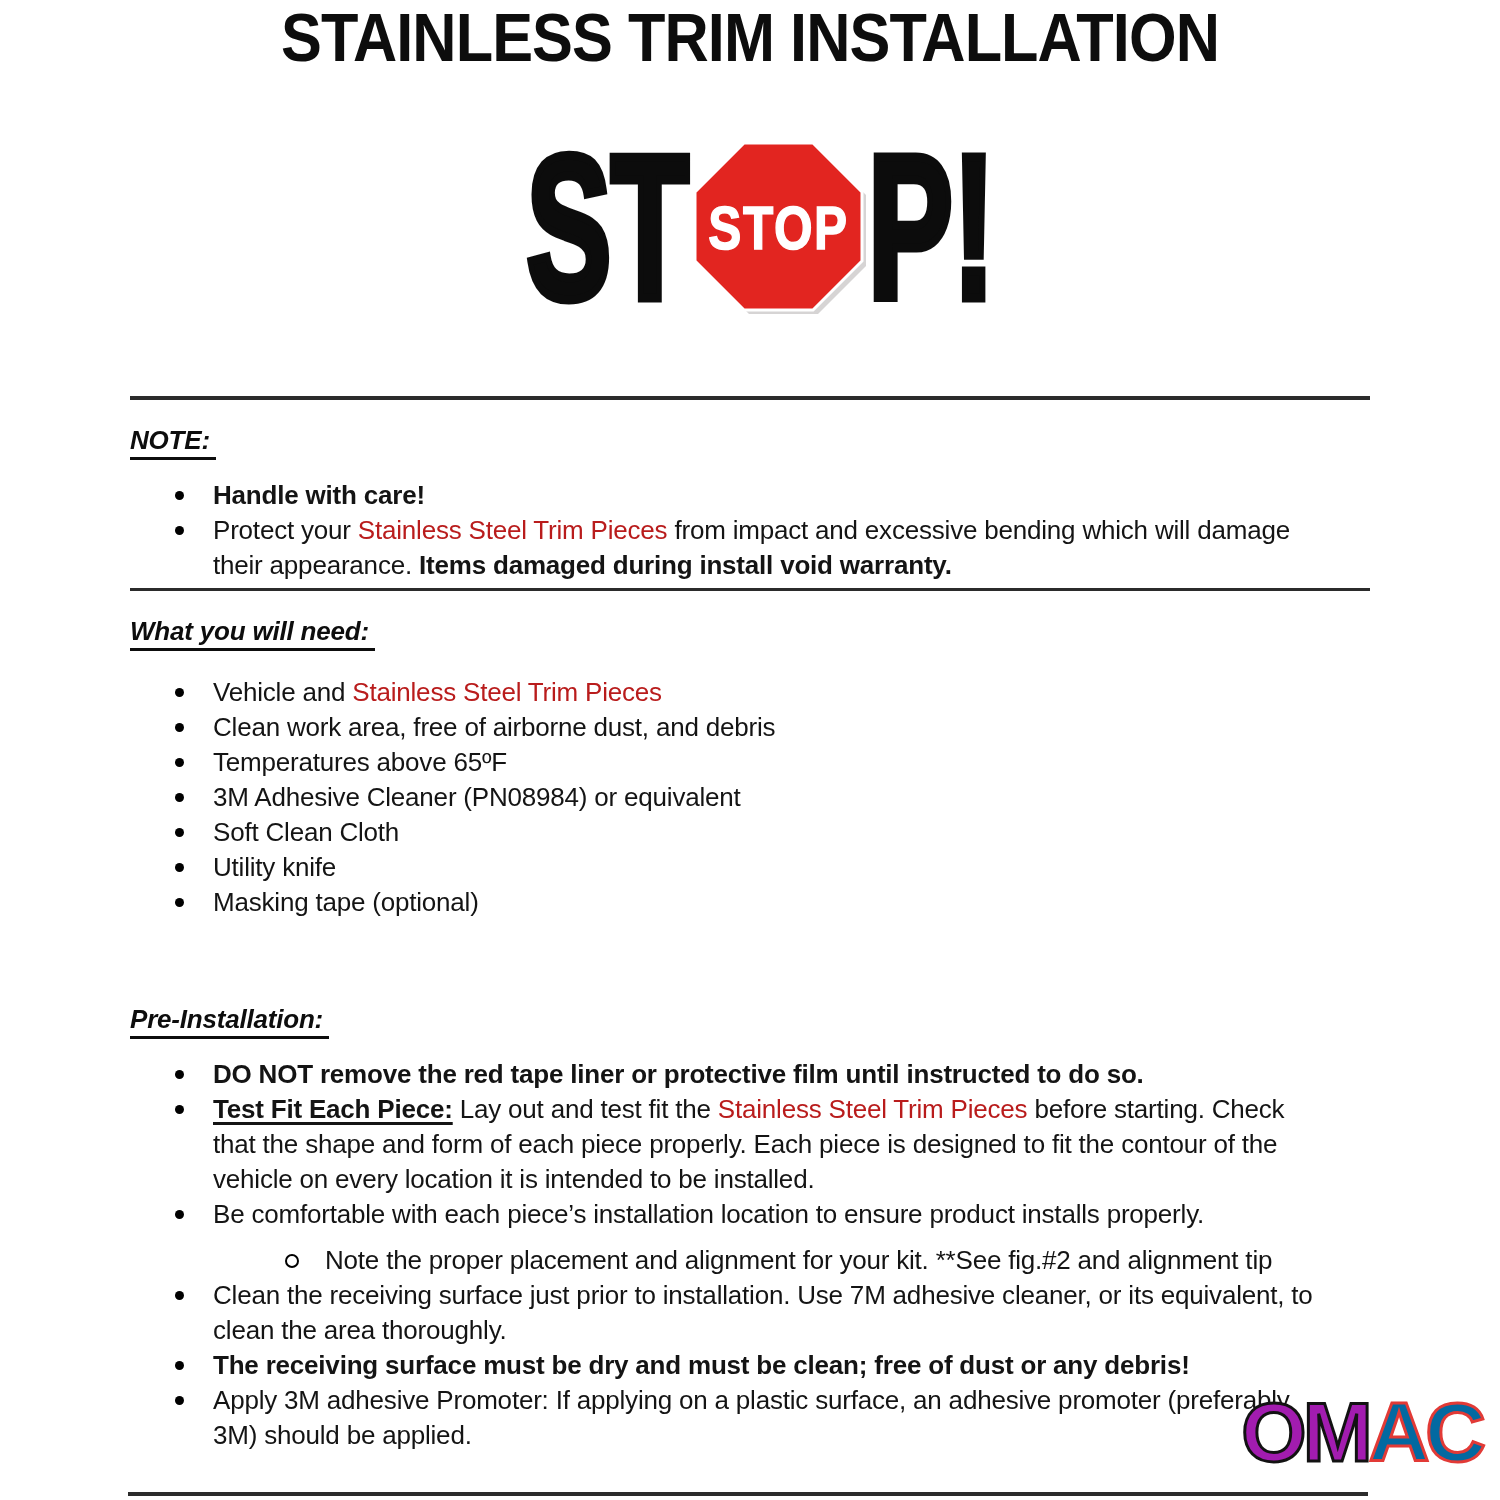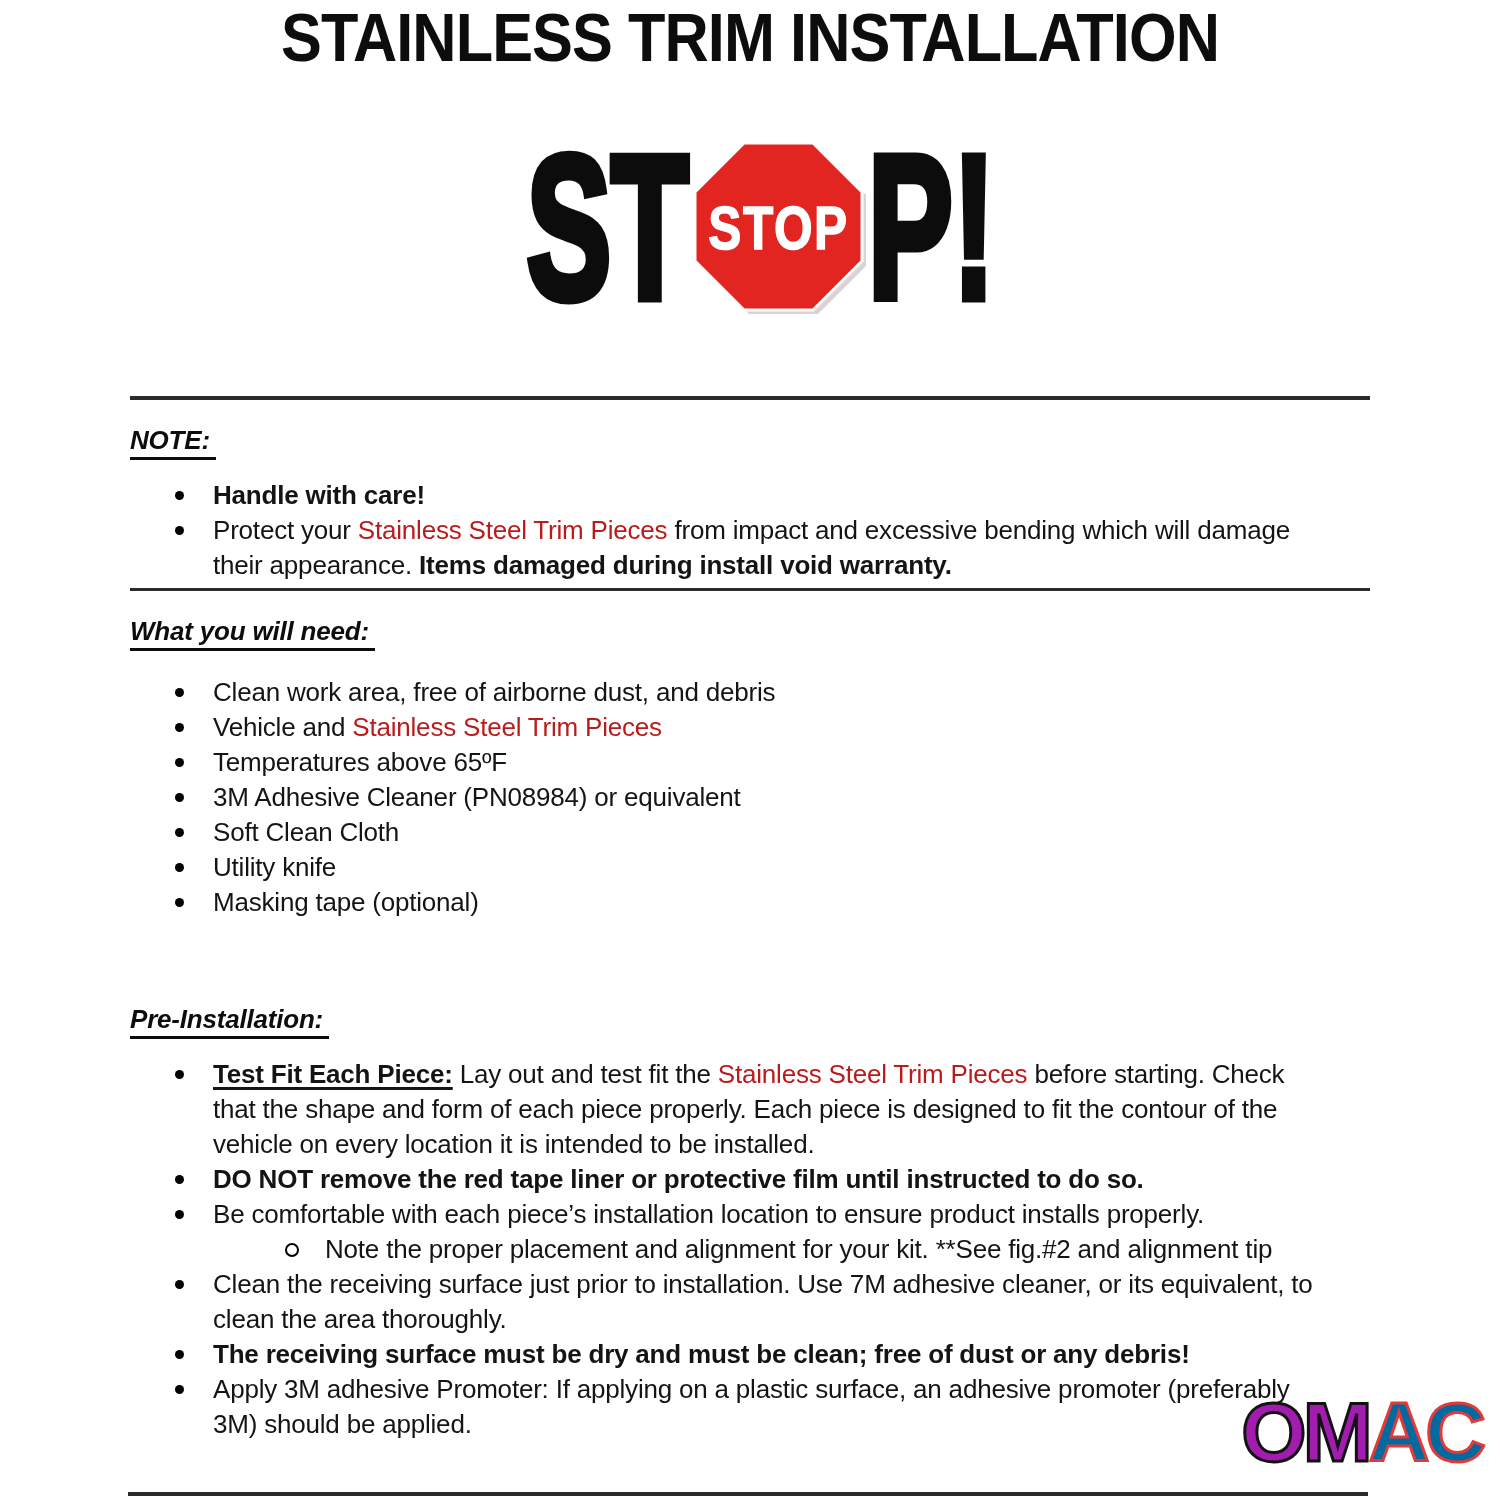--- a/index.html
+++ b/index.html
@@ -74,21 +74,21 @@
   
   ul.bullets { list-style:none; margin-top:18px; padding:0 40px 0 83px; }
   ul.bullets.tight { margin-top:24px; }
   ul.bullets li { position:relative; }
   ul.bullets > li::before {
     content:"";
     position:absolute; left:-38px; top:13px;
     width:9px; height:9px; border-radius:50%;
     background:#000;
   }
-  ul.sub { list-style:none; padding-left:112px; }
+  ul.sub { list-style:none; padding-left:112px;margin-top:11px; }
   ul.sub li { position:relative; }
   ul.sub li::before {
     content:"";
     position:absolute; left:-40px; top:11px;
     width:10px; height:10px; border-radius:50%;
     background:transparent; border:2px solid #000;
   }
   .bold { font-weight:bold; }
   .red { color:#b91c1c; }
   .bu { font-weight:bold; text-decoration:underline; text-decoration-thickness:2.5px; text-underline-offset:4px; }
@@ -135,38 +135,38 @@
         <span>Protect your </span><span class="red">Stainless Steel Trim Pieces</span><span> from impact and excessive bending which will damage their appearance. </span><span class="bold">Items damaged during install void warranty.</span>
       </li>
     </ul>
   </section>
 
   <hr class="rule rule-mid">
 
   <section>
     <h2><span class="u">What you will need:</span></h2>
     <ul class="bullets tight">
+      <li><span>Vehicle and </span><span class="red">Stainless Steel Trim Pieces</span></li>
       <li><span>Clean work area, free of airborne dust, and debris</span></li>
-      <li><span>Vehicle and </span><span class="red">Stainless Steel Trim Pieces</span></li>
       <li><span>Temperatures above 65ºF</span></li>
       <li><span>3M Adhesive Cleaner (PN08984) or equivalent</span></li>
       <li><span>Soft Clean Cloth</span></li>
       <li><span>Utility knife</span></li>
       <li><span>Masking tape (optional)</span></li>
     </ul>
   </section>
 
   <section>
     <h2 class="pre-heading"><span class="u">Pre-Installation:</span></h2>
     <ul class="bullets">
       <li>
-        <span class="bu">Test Fit Each Piece:</span><span> Lay out and test fit the </span><span class="red">Stainless Steel Trim Pieces</span><span> before starting. Check that the shape and form of each piece properly. Each piece is designed to fit the contour of the vehicle on every location it is intended to be installed.</span>
+        <span class="bold">DO NOT remove the red tape liner or protective film until instructed to do so.</span>
       </li>
       <li>
-        <span class="bold">DO NOT remove the red tape liner or protective film until instructed to do so.</span>
+        <span class="bu">Test Fit Each Piece:</span><span> Lay out and test fit the </span><span class="red">Stainless Steel Trim Pieces</span><span> before starting. Check that the shape and form of each piece properly. Each piece is designed to fit the contour of the vehicle on every location it is intended to be installed.</span>
       </li>
       <li>
         <span>Be comfortable with each piece’s installation location to ensure product installs properly.</span>
         <ul class="sub">
           <li><span>Note the proper placement and alignment for your kit. **See fig.#2 and alignment tip</span></li>
         </ul>
       </li>
       <li><span>Clean the receiving surface just prior to installation. Use 7M adhesive cleaner, or its equivalent, to clean the area thoroughly.</span></li>
       <li><span class="bold">The receiving surface must be dry and must be clean; free of dust or any debris!</span></li>
       <li><span>Apply 3M adhesive Promoter: If applying on a plastic surface, an adhesive promoter (preferably 3M) should be applied.</span></li>

